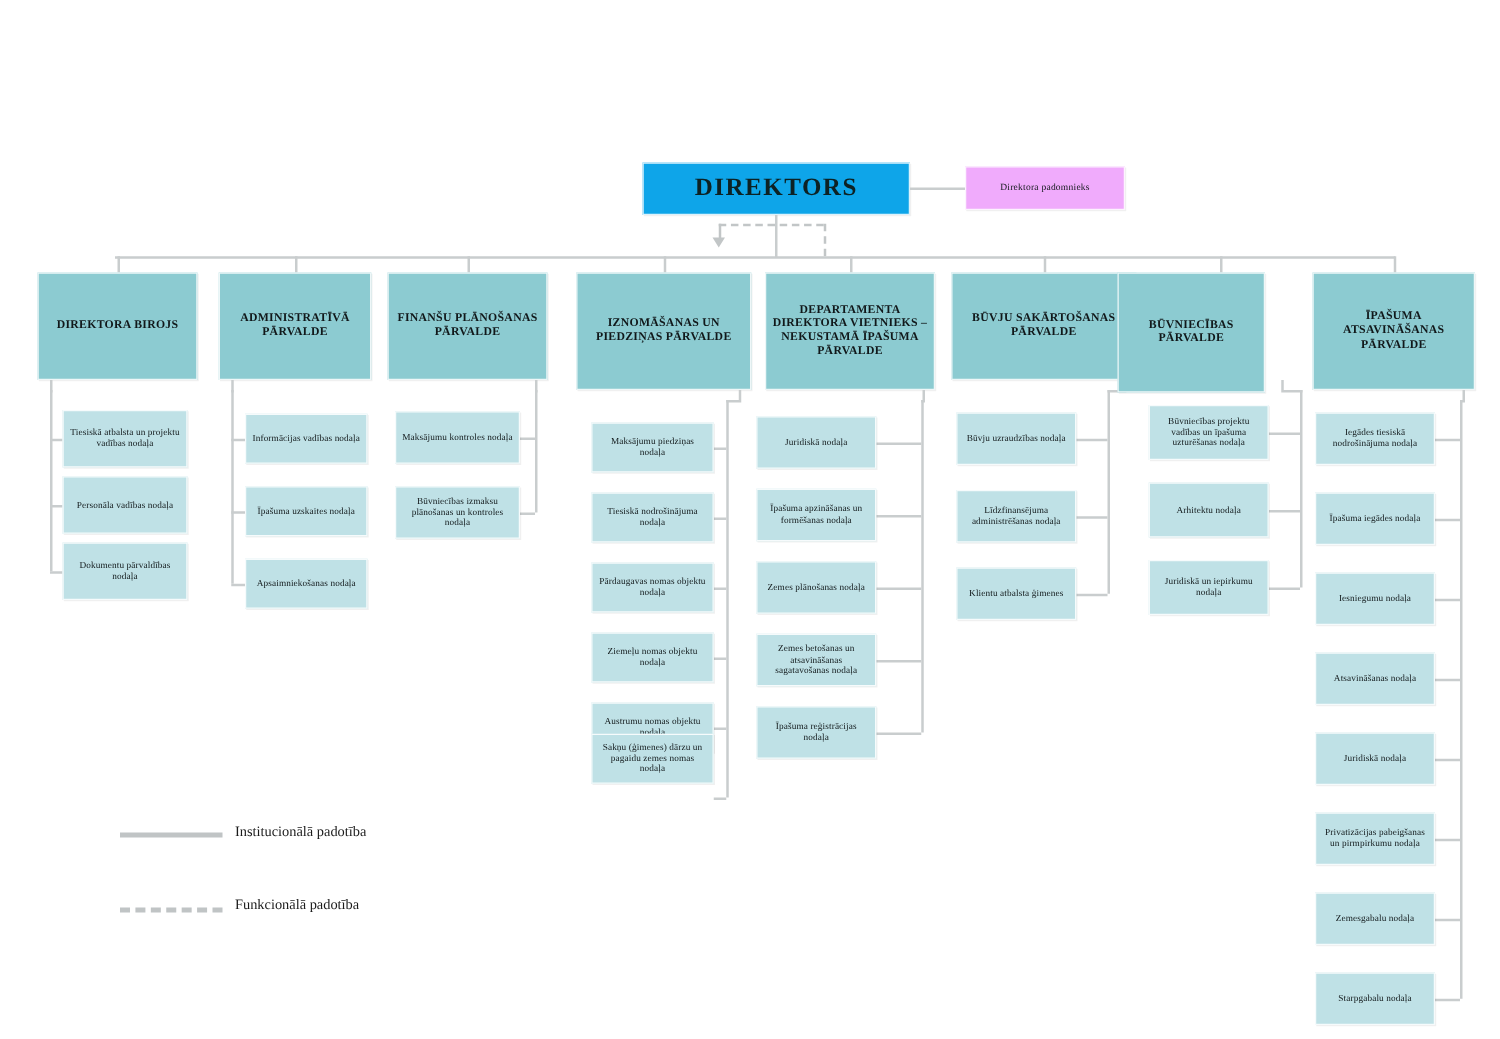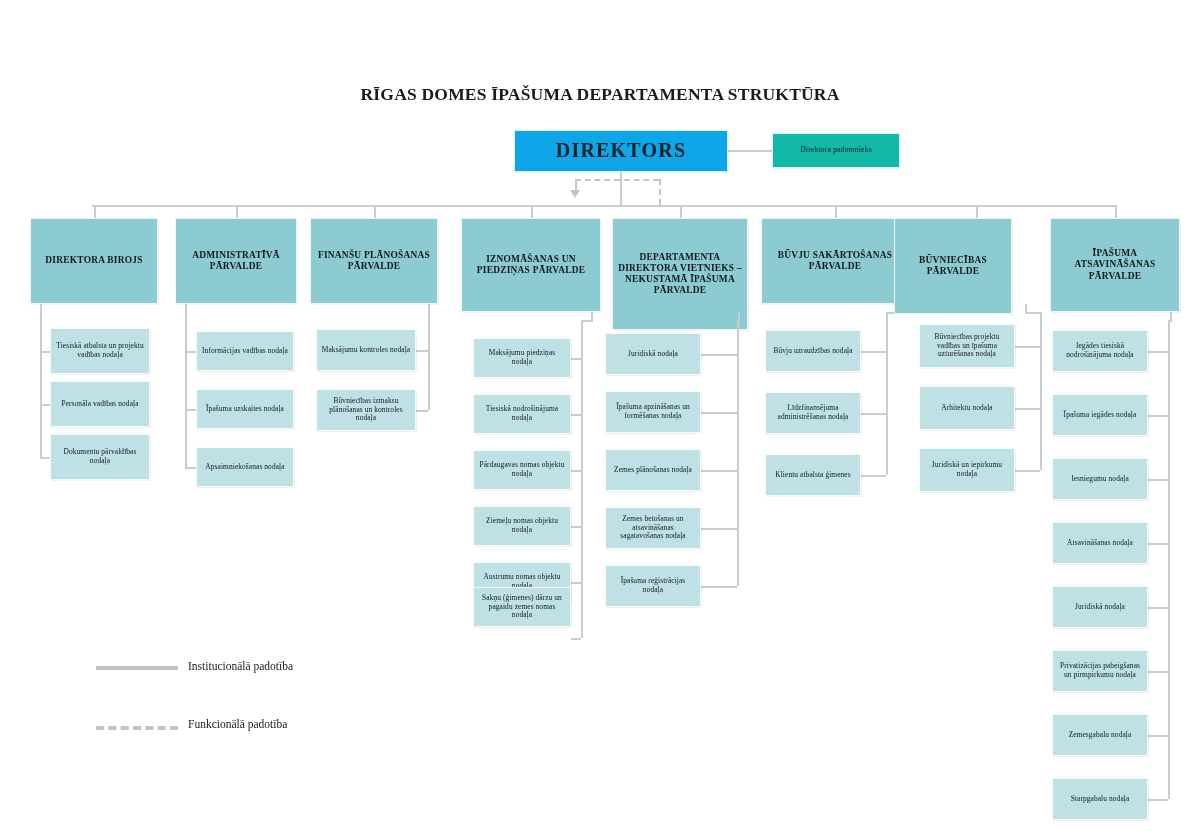--- a/index.html
+++ b/index.html
@@ -24,21 +24,21 @@
     border:1px solid rgba(255,255,255,.85);
     box-shadow:1px 1px 0 rgba(0,0,0,.06);
   }
   .node span{display:block;padding:0 4px;}
 
   .root{
     background:#0ea5e9;color:#0d2224;
     font-weight:bold;font-size:20px;letter-spacing:1.2px;
   }
   .adviser{
-    background:#14b8a6;font-size:7.6px;letter-spacing:.2px;
+    background:#f0abfc;font-size:7.6px;letter-spacing:.2px;
   }
   .dept{
     background:#8ccbd1;font-weight:bold;font-size:9.4px;letter-spacing:.25px;
   }
   .unit{
     background:#bfe1e6;font-size:7.4px;letter-spacing:.1px;
   }
 
   
   .ln{position:absolute;background:#c9cdce;}
@@ -63,21 +63,20 @@
   .legend-label{
     position:absolute;font-size:11.5px;color:#1b1b1b;
     font-family:"Liberation Serif", serif;white-space:nowrap;
   }
 </style>
 </head>
 <body>
 
 <div id="chart">
 
-  <div class="title">RĪGAS DOMES ĪPAŠUMA DEPARTAMENTA STRUKTŪRA</div>
 
   <div class="node root" style="left:514px;top:130px;width:214px;height:42px;">
     <span>DIREKTORS</span>
   </div>
 
   <div class="ln h" style="left:728px;top:150px;width:44px;"></div>
 
   <div class="node adviser" style="left:772px;top:133px;width:128px;height:35px;">
     <span>Direktora padomnieks</span>
   </div>
@@ -170,21 +169,21 @@
       </div>
       <div class="ln h" style="left:571px;top:582px;width:10px;"></div>
       <div class="node unit" style="left:473px;top:562px;width:98px;height:40px;">
         <span>Austrumu nomas objektu nodaļa</span>
       </div>
       <div class="ln h" style="left:571px;top:638px;width:10px;"></div>
       <div class="node unit" style="left:473px;top:587px;width:98px;height:40px;">
         <span>Sakņu (ģimenes) dārzu un pagaidu zemes nomas nodaļa</span>
       </div>
       <div class="ln v" style="left:680px;top:205px;height:13px;"></div>
-      <div class="node dept" style="left:612px;top:218px;width:136px;height:112px;">
+      <div class="node dept" style="left:612px;top:218px;width:136px;height:94px;">
         <span>DEPARTAMENTA DIREKTORA VIETNIEKS – NEKUSTAMĀ ĪPAŠUMA PĀRVALDE</span>
       </div>
       <div class="ln v" style="left:738px;top:312px;height:8px;"></div>
       <div class="ln h" style="left:737px;top:320px;width:3px;"></div>
       <div class="ln v" style="left:737px;top:320px;height:266px;"></div>
       <div class="ln h" style="left:701px;top:354px;width:36px;"></div>
       <div class="node unit" style="left:605px;top:333px;width:96px;height:42px;">
         <span>Juridiskā nodaļa</span>
       </div>
       <div class="ln h" style="left:701px;top:412px;width:36px;"></div>

